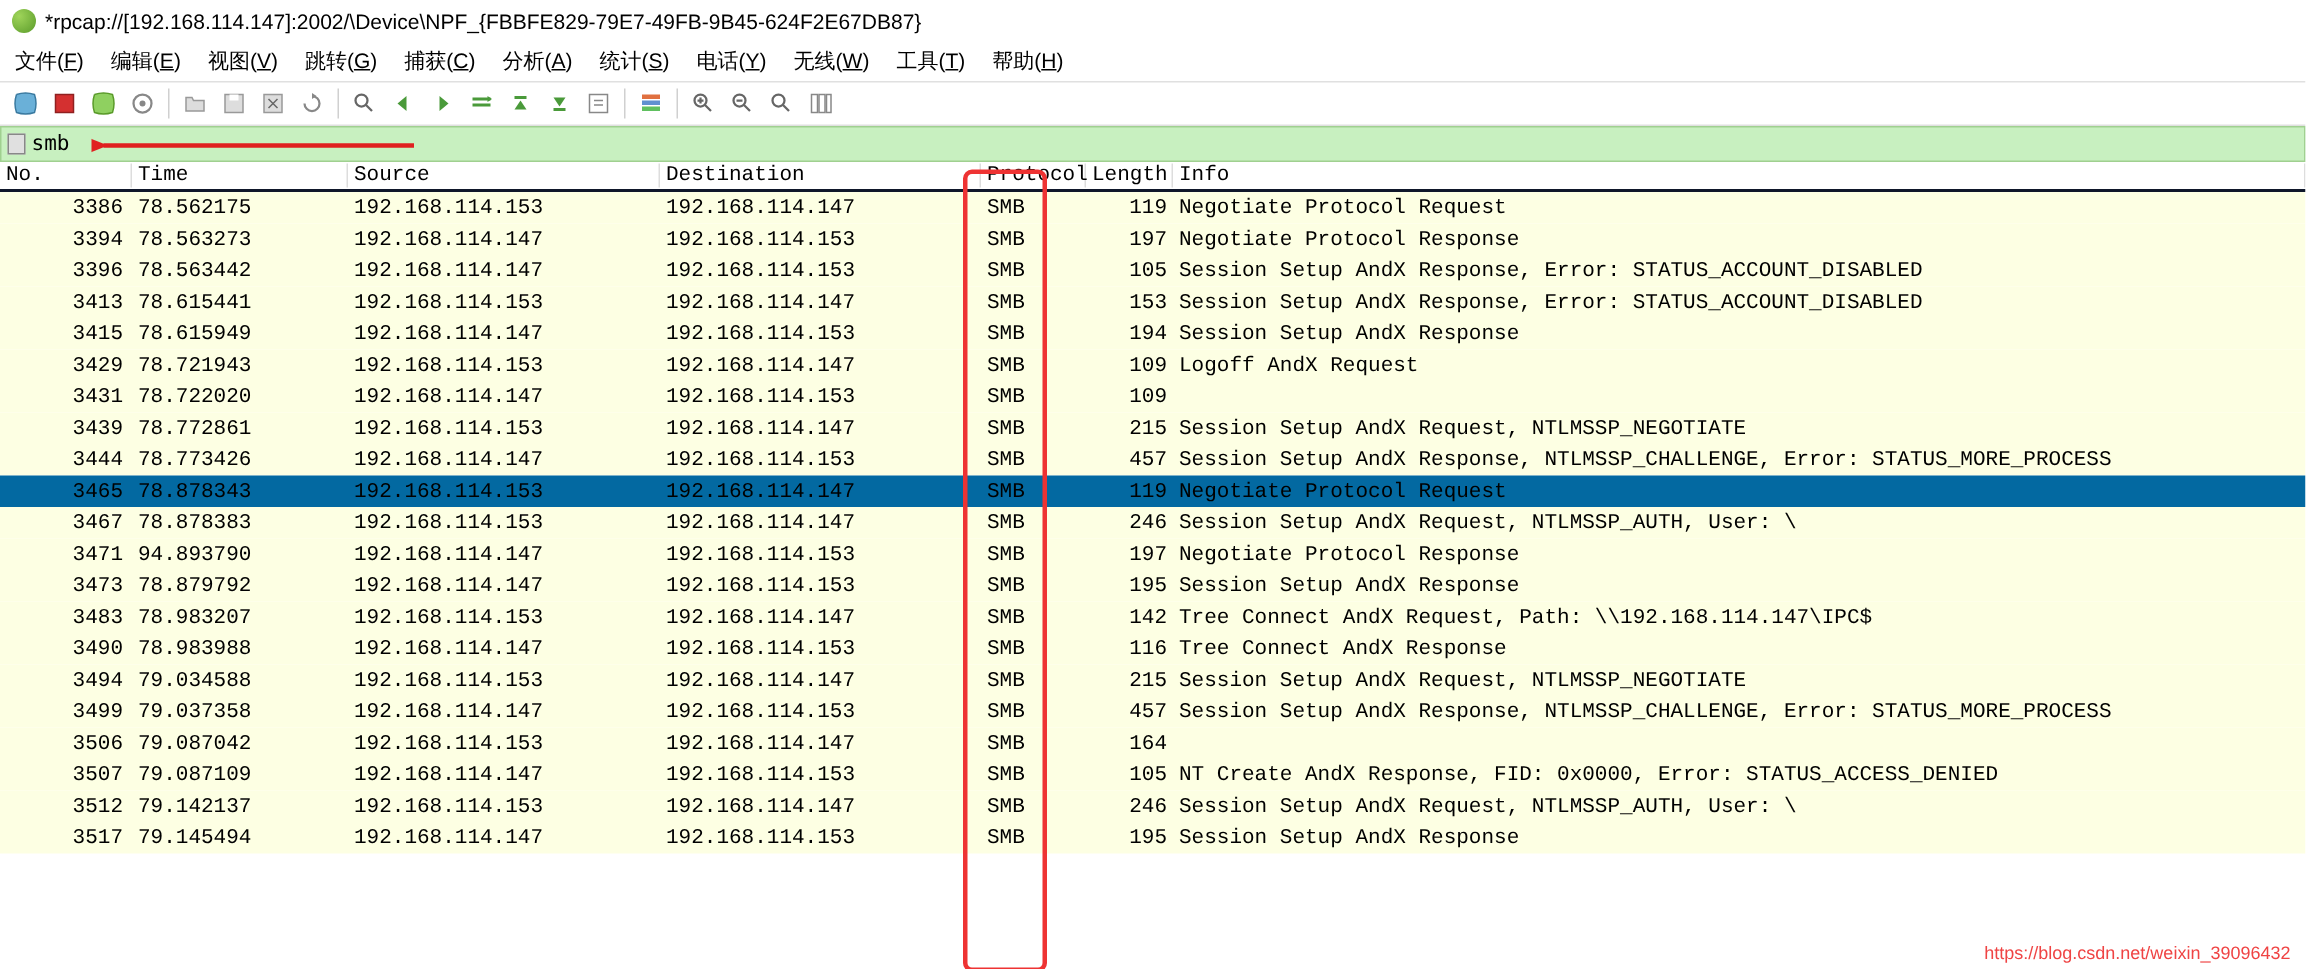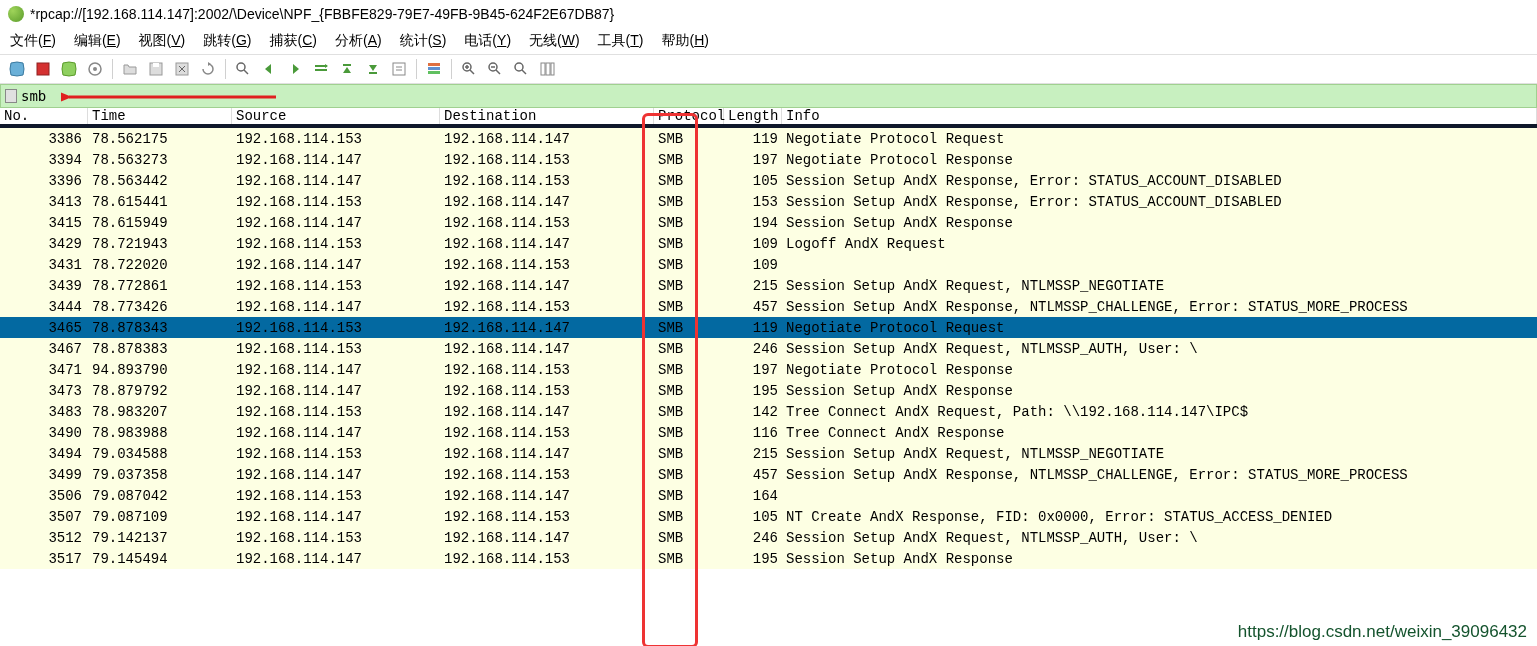--- a/index.html
+++ b/index.html
@@ -11,34 +11,34 @@
 .menubar .menu-item { cursor: default; font-size: 14px; }
 .menubar .menu-item u { text-decoration: underline; }
 .toolbar { display: flex; align-items: center; gap: 4px; padding: 2px 6px; height: 30px; border-top: 1px solid #e0e0e0; border-bottom: 1px solid #e0e0e0; }
 .toolbar .tb-btn { width: 22px; height: 22px; display: flex; align-items: center; justify-content: center; cursor: pointer; }
 .toolbar .sep { width: 1px; height: 20px; background: #d0d0d0; margin: 0 2px; }
 .filter-bar { display: flex; align-items: center; background: #c8f0c0; border: 1px solid #a0d090; height: 24px; padding: 0 4px; position: relative; }
 .filter-bar .bookmark-icon { width: 12px; height: 14px; background: #e0e0e0; border: 1px solid #888; margin-right: 4px; }
 .filter-bar input { flex: 1; border: none; background: transparent; outline: none; font-family: Consolas, monospace; font-size: 14px; color: #000; }
 .filter-arrow { position: absolute; left: 60px; top: 4px; pointer-events: none; }
 .packet-list { font-family: Consolas, "Courier New", monospace; font-size: 14px; }
-.packet-header { display: flex; background: #fff; border-bottom: 4px solid #0f172a; height: 20px; align-items: center; }
+.packet-header { display: flex; background: #fff; border-bottom: 2px solid #0f172a; height: 20px; align-items: center; }
 .packet-header .col { border-right: 1px solid #ddd; padding: 0 4px; color: #000; white-space: nowrap; cursor: default; }
 .packet-row { display: flex; height: 21px; align-items: center; background: #fdffe3; white-space: nowrap; }
 .packet-row.selected { background: #0369a1; }
 .packet-row .cell { padding: 0 4px; overflow: hidden; white-space: nowrap; }
 .col-no { width: 88px; text-align: right; padding-right: 6px !important; }
 .col-time { width: 144px; }
 .col-src { width: 208px; }
 .col-dst { width: 214px; }
 .col-proto { width: 70px; text-align: left; }
 .col-len { width: 58px; text-align: right; padding-right: 4px !important; }
 .col-info { flex: 1; }
 .proto-highlight { position: absolute; border: 3px solid #ee3333; border-radius: 6px; pointer-events: none; left: 642px; top: 113px; width: 56px; height: 535px; }
-.watermark { position: absolute; right: 10px; bottom: 4px; color: #14532d; font-size: 17px; font-family: Arial; pointer-events: none; }
+.watermark { position: absolute; right: 10px; bottom: 4px; color: #ef4444; font-size: 12px; font-family: Arial; pointer-events: none; }
 svg { display: block; }
 </style>
 </head>
 <body>
 
 <div class="titlebar">
   <div class="icon"></div>
   <div class="title">*rpcap://[192.168.114.147]:2002/\Device\NPF_{FBBFE829-79E7-49FB-9B45-624F2E67DB87}</div>
 </div>
 

